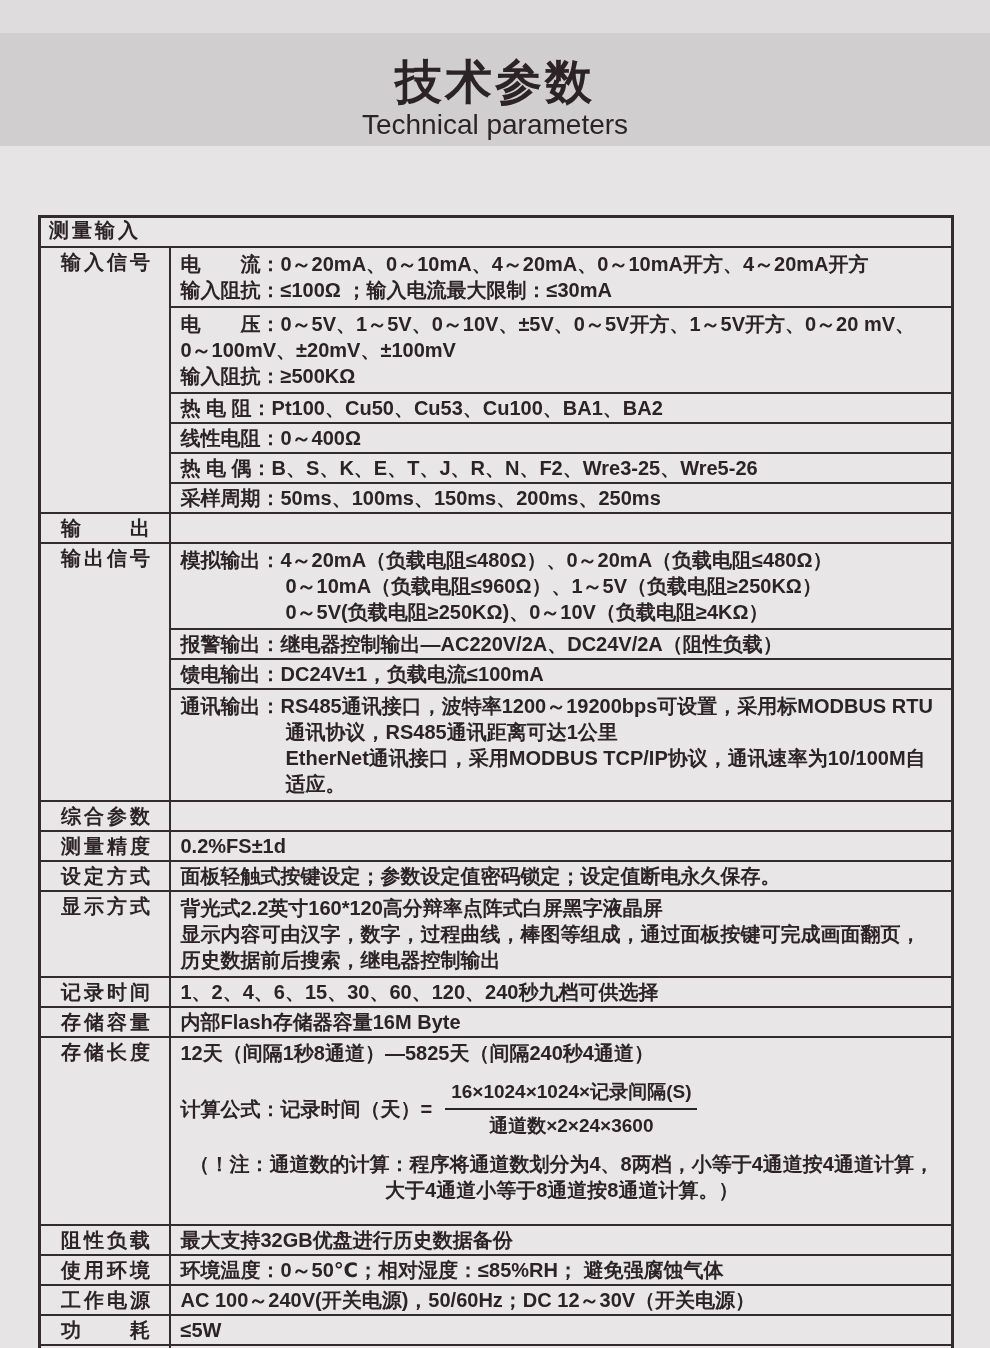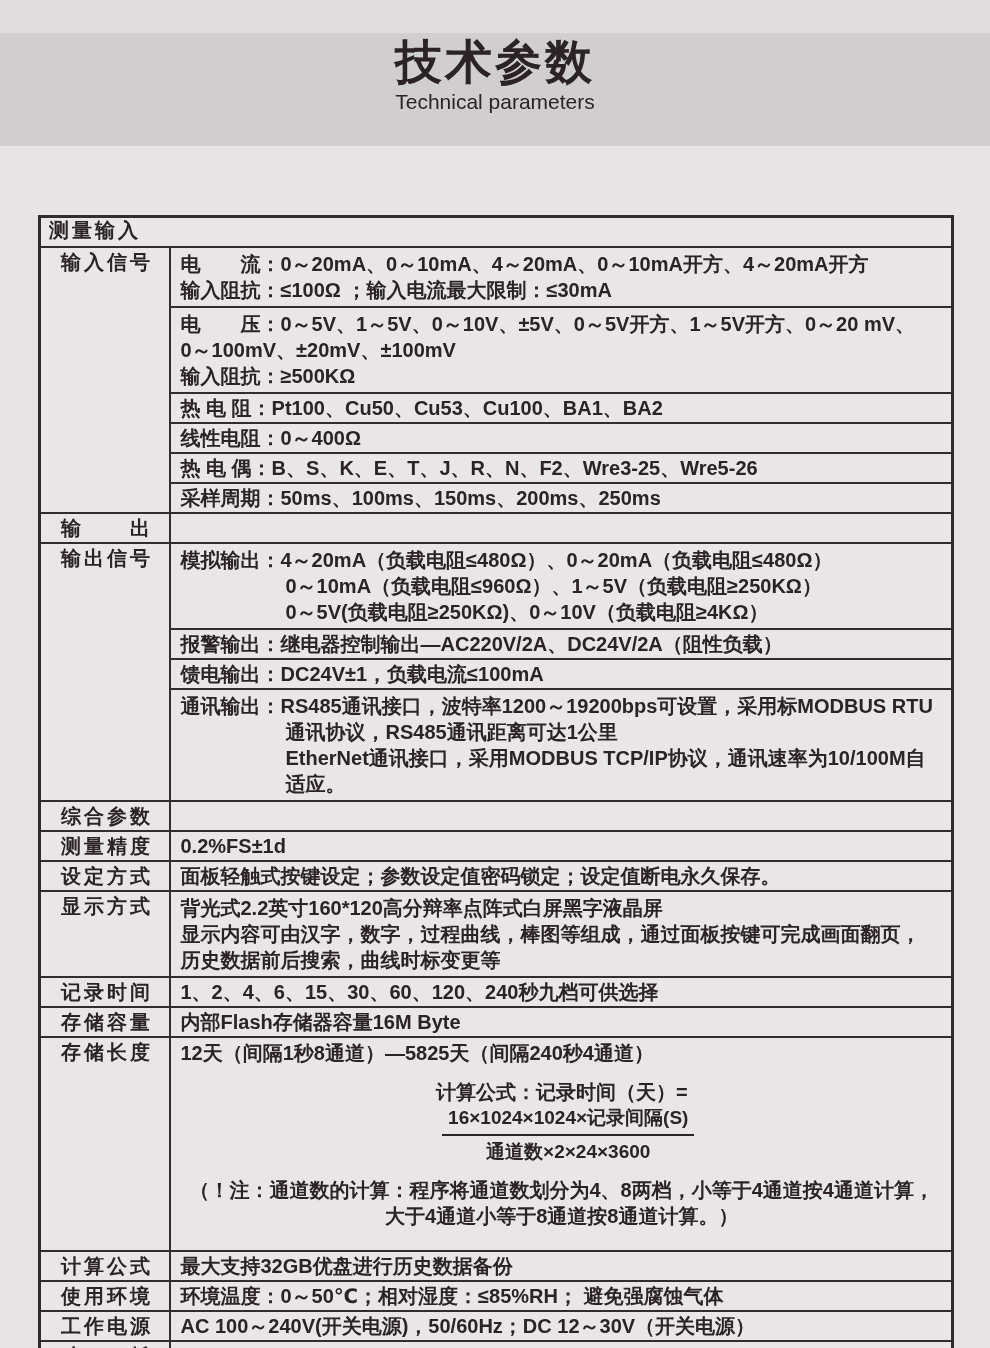--- a/index.html
+++ b/index.html
@@ -9,43 +9,43 @@
   *{box-sizing:border-box;}
   html,body{margin:0;padding:0;}
   body{
     width:990px;height:1348px;position:relative;overflow:hidden;
     background:var(--page-bg,#e6e4e5);
     font-family:"Liberation Sans","DejaVu Sans",sans-serif;
     color:var(--text,#2b2326);
   }
   .top-strip{height:33px;background:var(--top-strip,#dedcdd);}
   .title-band{height:113px;background:var(--title-band,#d0cecf);text-align:center;}
-  .page-title{font-size:47px;font-weight:900;letter-spacing:3px;padding-top:1px;line-height:1.2;}
-  .page-subtitle{font-size:21px;margin-top:0;line-height:1.1;}
+  .page-title{font-size:47px;font-weight:900;letter-spacing:3px;padding-top:21px;line-height:1.2;}
+  .page-subtitle{font-size:28px;margin-top:0;line-height:1.1;}
 
   table.spec{
     position:absolute;left:38px;top:215px;width:916px;
     border-collapse:collapse;background:var(--table-bg,#e8e6e7);
     border:3px solid var(--border,#332b2e);
     table-layout:fixed;
   }
   col.c1{width:130px;}
   td{
     border:2px solid var(--border,#332b2e);
     font-size:20px;font-weight:bold;line-height:26px;
     padding:1px 8px;vertical-align:middle;
   }
   td.label{padding-left:20px;letter-spacing:3px;vertical-align:top;white-space:nowrap;}
   td.section{letter-spacing:3px;font-family:Liberation Mono, monospace;}
   td.val{padding-left:10px;}
   td.val .indent{padding-left:105px;}
   td.multiline{padding-top:3px;padding-bottom:3px;}
 
   td.storage{padding-top:2px;padding-bottom:21px;}
-  .formula-row{margin-top:13px;display:flex;align-items:center;flex-direction:column;}
+  .formula-row{margin-top:13px;display:flex;align-items:center;}
   .fraction{display:inline-block;text-align:center;margin-left:13px;font-size:19px;}
   .fraction .num{display:block;border-bottom:2px solid var(--text,#2b2326);padding:0 6px 3px 6px;}
   .fraction .den{display:block;padding-top:3px;}
   .storage-note{margin-top:12px;text-align:center;}
 </style>
 </head>
 <body>
 
 <div class="top-strip"></div>
 
@@ -132,21 +132,21 @@
     <tr>
       <td class="label">设定方式</td>
       <td class="val">面板轻触式按键设定；参数设定值密码锁定；设定值断电永久保存。</td>
     </tr>
 
     <tr>
       <td class="label">显示方式</td>
       <td class="val multiline">
         <div>背光式2.2英寸160*120高分辩率点阵式白屏黑字液晶屏</div>
         <div>显示内容可由汉字，数字，过程曲线，棒图等组成，通过面板按键可完成画面翻页，</div>
-        <div>历史数据前后搜索，曲线时标变更等</div>
+        <div>历史数据前后搜索，继电器控制输出</div>
       </td>
     </tr>
 
     <tr>
       <td class="label">记录时间</td>
       <td class="val">1、2、4、6、15、30、60、120、240秒九档可供选择</td>
     </tr>
 
     <tr>
       <td class="label">存储容量</td>
@@ -165,21 +165,21 @@
           </span>
         </div>
         <div class="storage-note">
           <div>（！注：通道数的计算：程序将通道数划分为4、8两档，小等于4通道按4通道计算，</div>
           <div>大于4通道小等于8通道按8通道计算。）</div>
         </div>
       </td>
     </tr>
 
     <tr>
-      <td class="label">计算公式</td>
+      <td class="label">阻性负载</td>
       <td class="val">最大支持32GB优盘进行历史数据备份</td>
     </tr>
 
     <tr>
       <td class="label">使用环境</td>
       <td class="val">环境温度：0～50℃；相对湿度：≤85%RH； 避免强腐蚀气体</td>
     </tr>
 
     <tr>
       <td class="label">工作电源</td>

